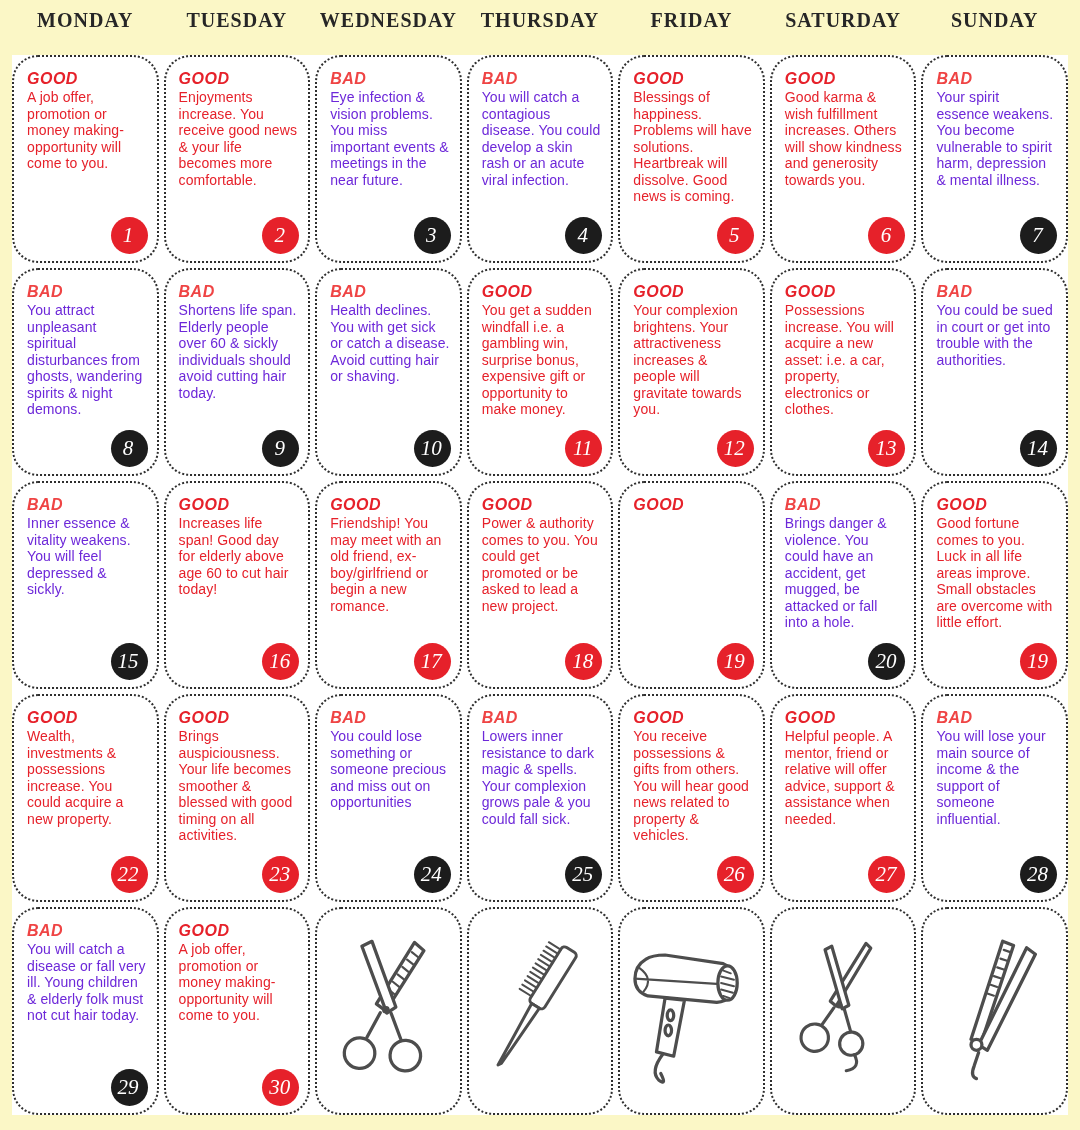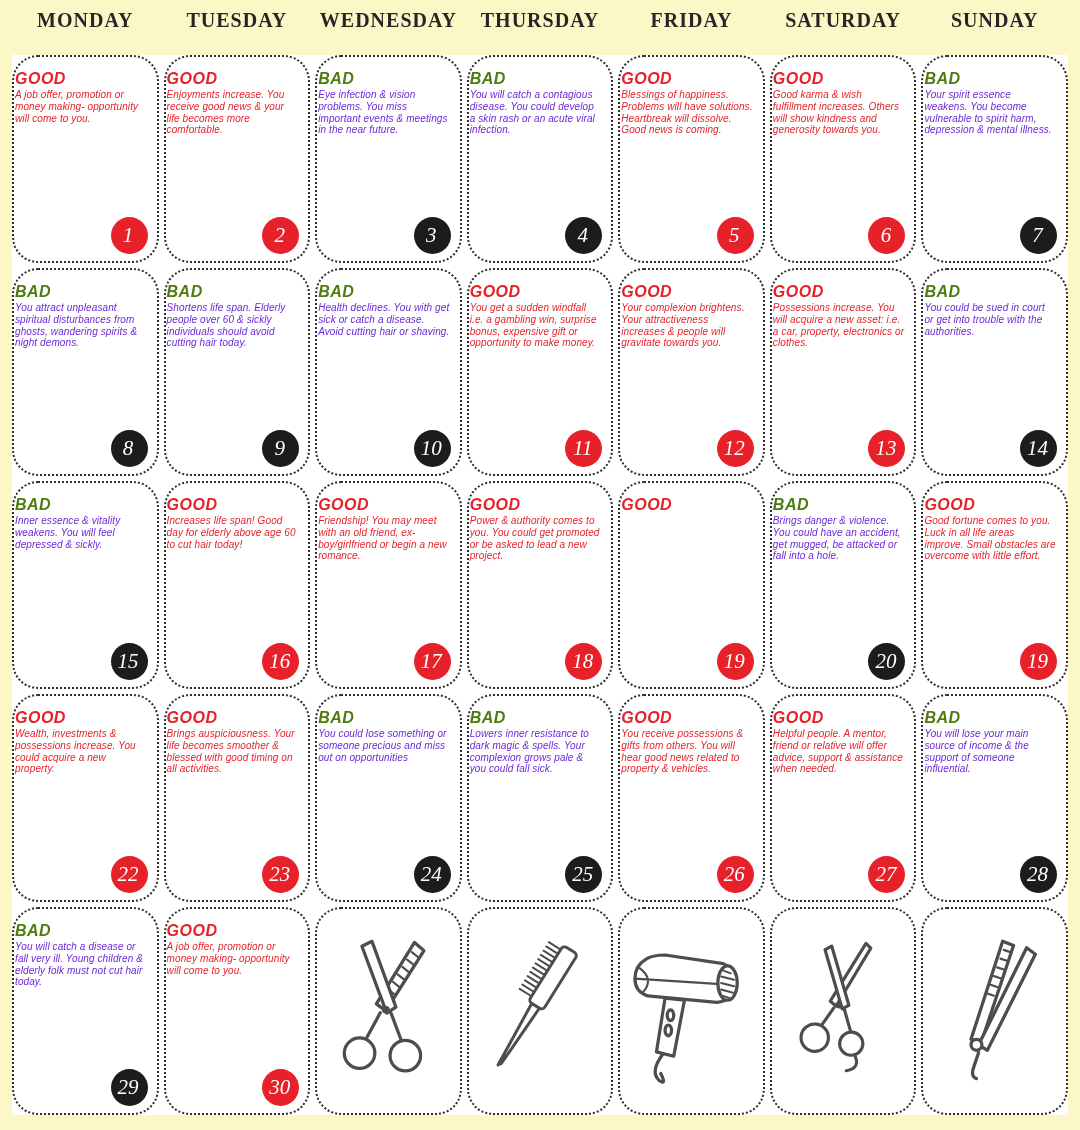--- a/index.html
+++ b/index.html
@@ -30,40 +30,39 @@
     display:grid;
     grid-template-columns:repeat(7,1fr);
     grid-template-rows:repeat(5,1fr);
     gap:5px;
   }
   .card{
     position:relative;
     background:#ffffff;
     border:2px dotted #2e2e2e;
     border-radius:26px;
-    padding:13px 10px 10px 1px;
+    padding:13px 10px 10px 13px;
     box-sizing:border-box;
     overflow:hidden;
   }
   .verdict{
     font-weight:bold;
     font-style:italic;
     font-size:16px;
     letter-spacing:.5px;
     margin-bottom:1px;
   }
   .fortune{
-    font-size:10px;
+    font-size:14px;
     line-height:1.18;
     letter-spacing:.1px;
-    font-style:italic;
   }
   .card.good .verdict{color:#E6212A;}
   .card.good .fortune{color:#E6212A;}
-  .card.bad .verdict{color:#4d7c0f;}
+  .card.bad .verdict{color:#ef4444;}
   .card.bad .fortune{color:#6d28d9;}
   .badge{
     position:absolute;
     right:9px;bottom:7px;
     width:37px;height:37px;
     border-radius:50%;
     color:#ffffff;
     font-family:"Liberation Serif", serif;
     font-style:italic;
     font-size:21px;

